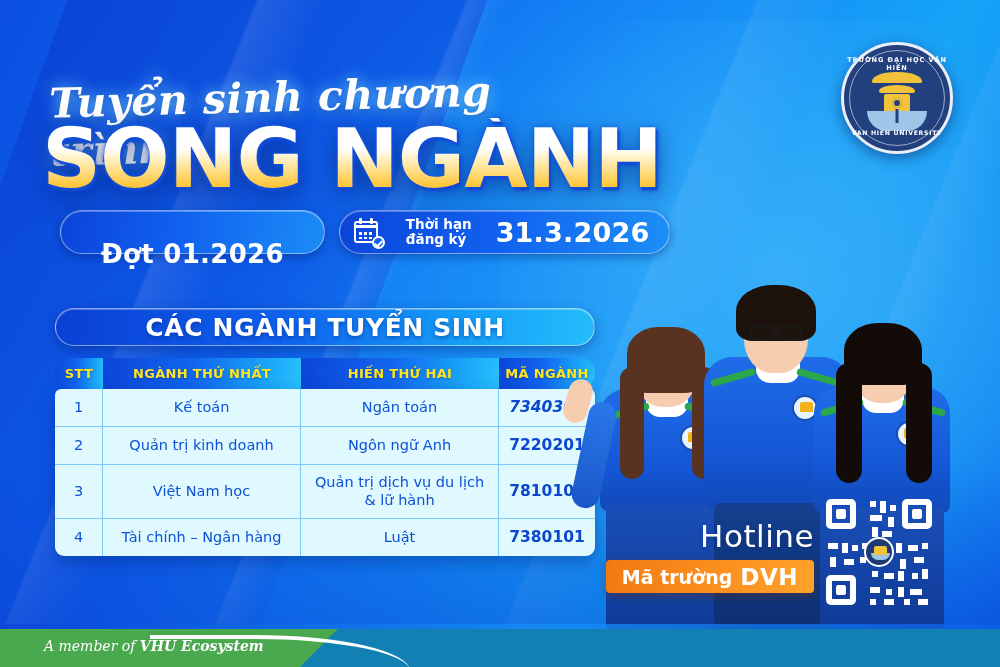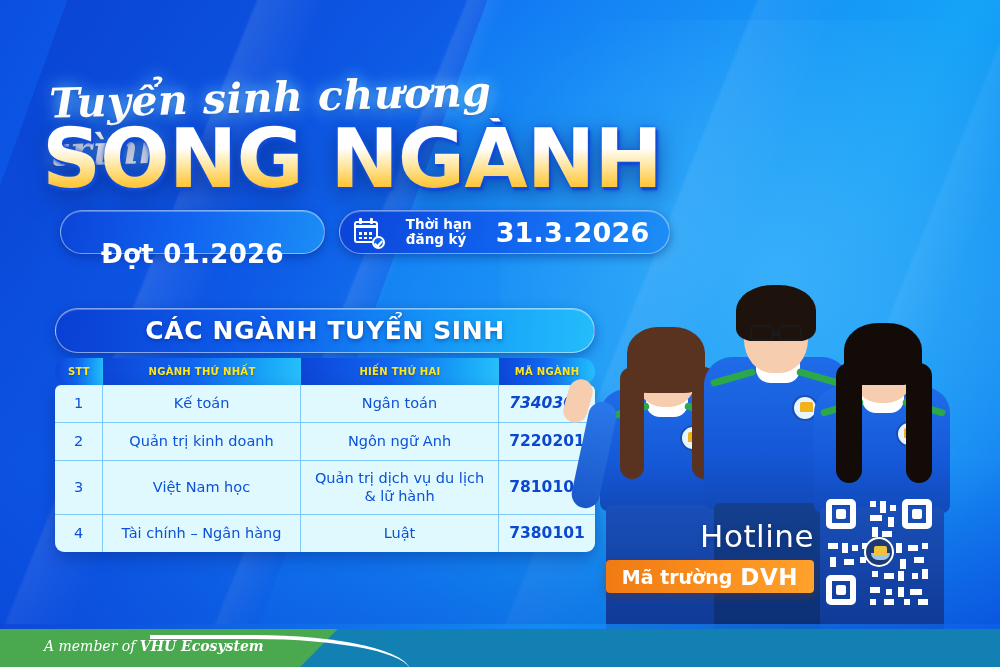--- a/index.html
+++ b/index.html
@@ -82,35 +82,35 @@
   .cal-icon .p1{ left:5px; } .cal-icon .p2{ left:16px; }
   .cal-icon .dots{ position:absolute; left:4px; top:13px; width:16px; height:8px;
     background-image:radial-gradient(#fff 42%, transparent 44%); background-size:5px 5px; }
   .cal-icon .chk{ position:absolute; right:-3px; bottom:-3px; width:13px; height:13px; border:2.4px solid #fff; border-radius:50%; background:#1161ef; }
   .cal-icon .chk::after{ content:""; position:absolute; left:2.2px; top:.6px; width:3px; height:6px; border:solid #fff; border-width:0 2px 2px 0; transform:rotate(42deg); }
   .deadline-lbl{ color:#fff; font-size:13.5px; font-weight:700; line-height:1.12; font-family:"DejaVu Sans",sans-serif; }
   .deadline-val{ color:#fff; font-size:27px; font-weight:800; letter-spacing:.2px; font-family:"DejaVu Sans",sans-serif; }
 
   
   .section-title{
-    position:absolute; left:55px; top:308px; width:540px; height:45px;
+    position:absolute; left:55px; top:308px; width:540px; height:38px;
     border-radius:999px; display:flex; align-items:center; justify-content:center;
     background:linear-gradient(95deg,#0a3fd4 0%,#0f62ee 42%,#17a2f8 78%,#24bdfb 100%);
     border:1.5px solid rgba(255,255,255,.5);
     box-shadow:0 4px 12px rgba(4,35,120,.42), inset 0 1px 0 rgba(255,255,255,.3);
   }
   .section-title span{
     color:#fff; font-size:25px; font-weight:800; letter-spacing:.6px;
     font-family:"DejaVu Sans",sans-serif; text-shadow:0 2px 4px rgba(4,40,130,.5);
   }
   .table-wrap{ position:absolute; left:55px; top:358px; width:540px; }
   table.majors{ width:100%; border-collapse:separate; border-spacing:0; }
   table.majors thead th{
     background:linear-gradient(95deg,#0c45d8 0%,#1166ef 46%,#19a6f8 82%,#27c0fb 100%);
-    color:#ffe51f; font-size:10px; font-weight:800; letter-spacing:.3px;
+    color:#ffe51f; font-size:13px; font-weight:800; letter-spacing:.3px;
     padding:8px 4px; text-align:center; font-family:"DejaVu Sans",sans-serif;
     text-shadow:0 1px 2px rgba(4,40,130,.45);
   }
   table.majors thead th:first-child{ border-radius:999px 0 0 999px; }
   table.majors thead th:last-child{ border-radius:0 999px 999px 0; }
   table.majors tbody td{
     background:#dff9ff; color:#0d52d6; font-size:14.5px; text-align:center;
     padding:9px 6px; border-right:1.6px solid #7fc8f7; border-bottom:1.6px solid #7fc8f7;
     font-family:"DejaVu Sans",sans-serif; line-height:1.22;
   }
@@ -319,20 +319,34 @@
       <div class="stripe" style="left:26px; bottom:218px; width:44px; height:7px; transform:rotate(-16deg); border-radius:4px;"></div>
       <div class="stripe" style="left:108px; bottom:218px; width:44px; height:7px; transform:rotate(16deg); border-radius:4px;"></div>
       <div class="emblem" style="left:102px; bottom:182px;"></div>
       <div class="head" style="left:58px; bottom:226px; width:62px; height:74px;"></div>
       <div class="hair" style="left:50px; bottom:244px; width:78px; height:62px; border-radius:44% 44% 24% 24%; background:#120b07;"></div>
       <div class="hair" style="left:42px; bottom:146px; width:26px; height:120px; border-radius:13px; background:#120b07;"></div>
       <div class="hair" style="left:112px; bottom:146px; width:26px; height:120px; border-radius:13px; background:#120b07;"></div>
     </div>
   </div>
 
+  <div class="uni-logo">
+    <div class="uni-ring"></div>
+    <div class="uni-top-text">TRƯỜNG ĐẠI HỌC VĂN HIẾN</div>
+    <div class="uni-gate">
+      <div class="gate-roof"></div>
+      <div class="gate-roof2"></div>
+      <div class="gate-body"></div>
+      <div class="gate-pill">
+          <div class="gate-year">1997</div>
+        </div>
+    </div>
+    <div class="uni-wave"></div>
+    <div class="uni-bot-text">VAN HIEN UNIVERSITY</div>
+  </div>
 
   <div class="hotline-block">
     <div class="hotline-lbl">Hotline</div>
     <div class="code-badge">
       <span class="t1">Mã trường</span>
       <span class="t2">DVH</span>
     </div>
   </div>
 
   <div class="qr">

